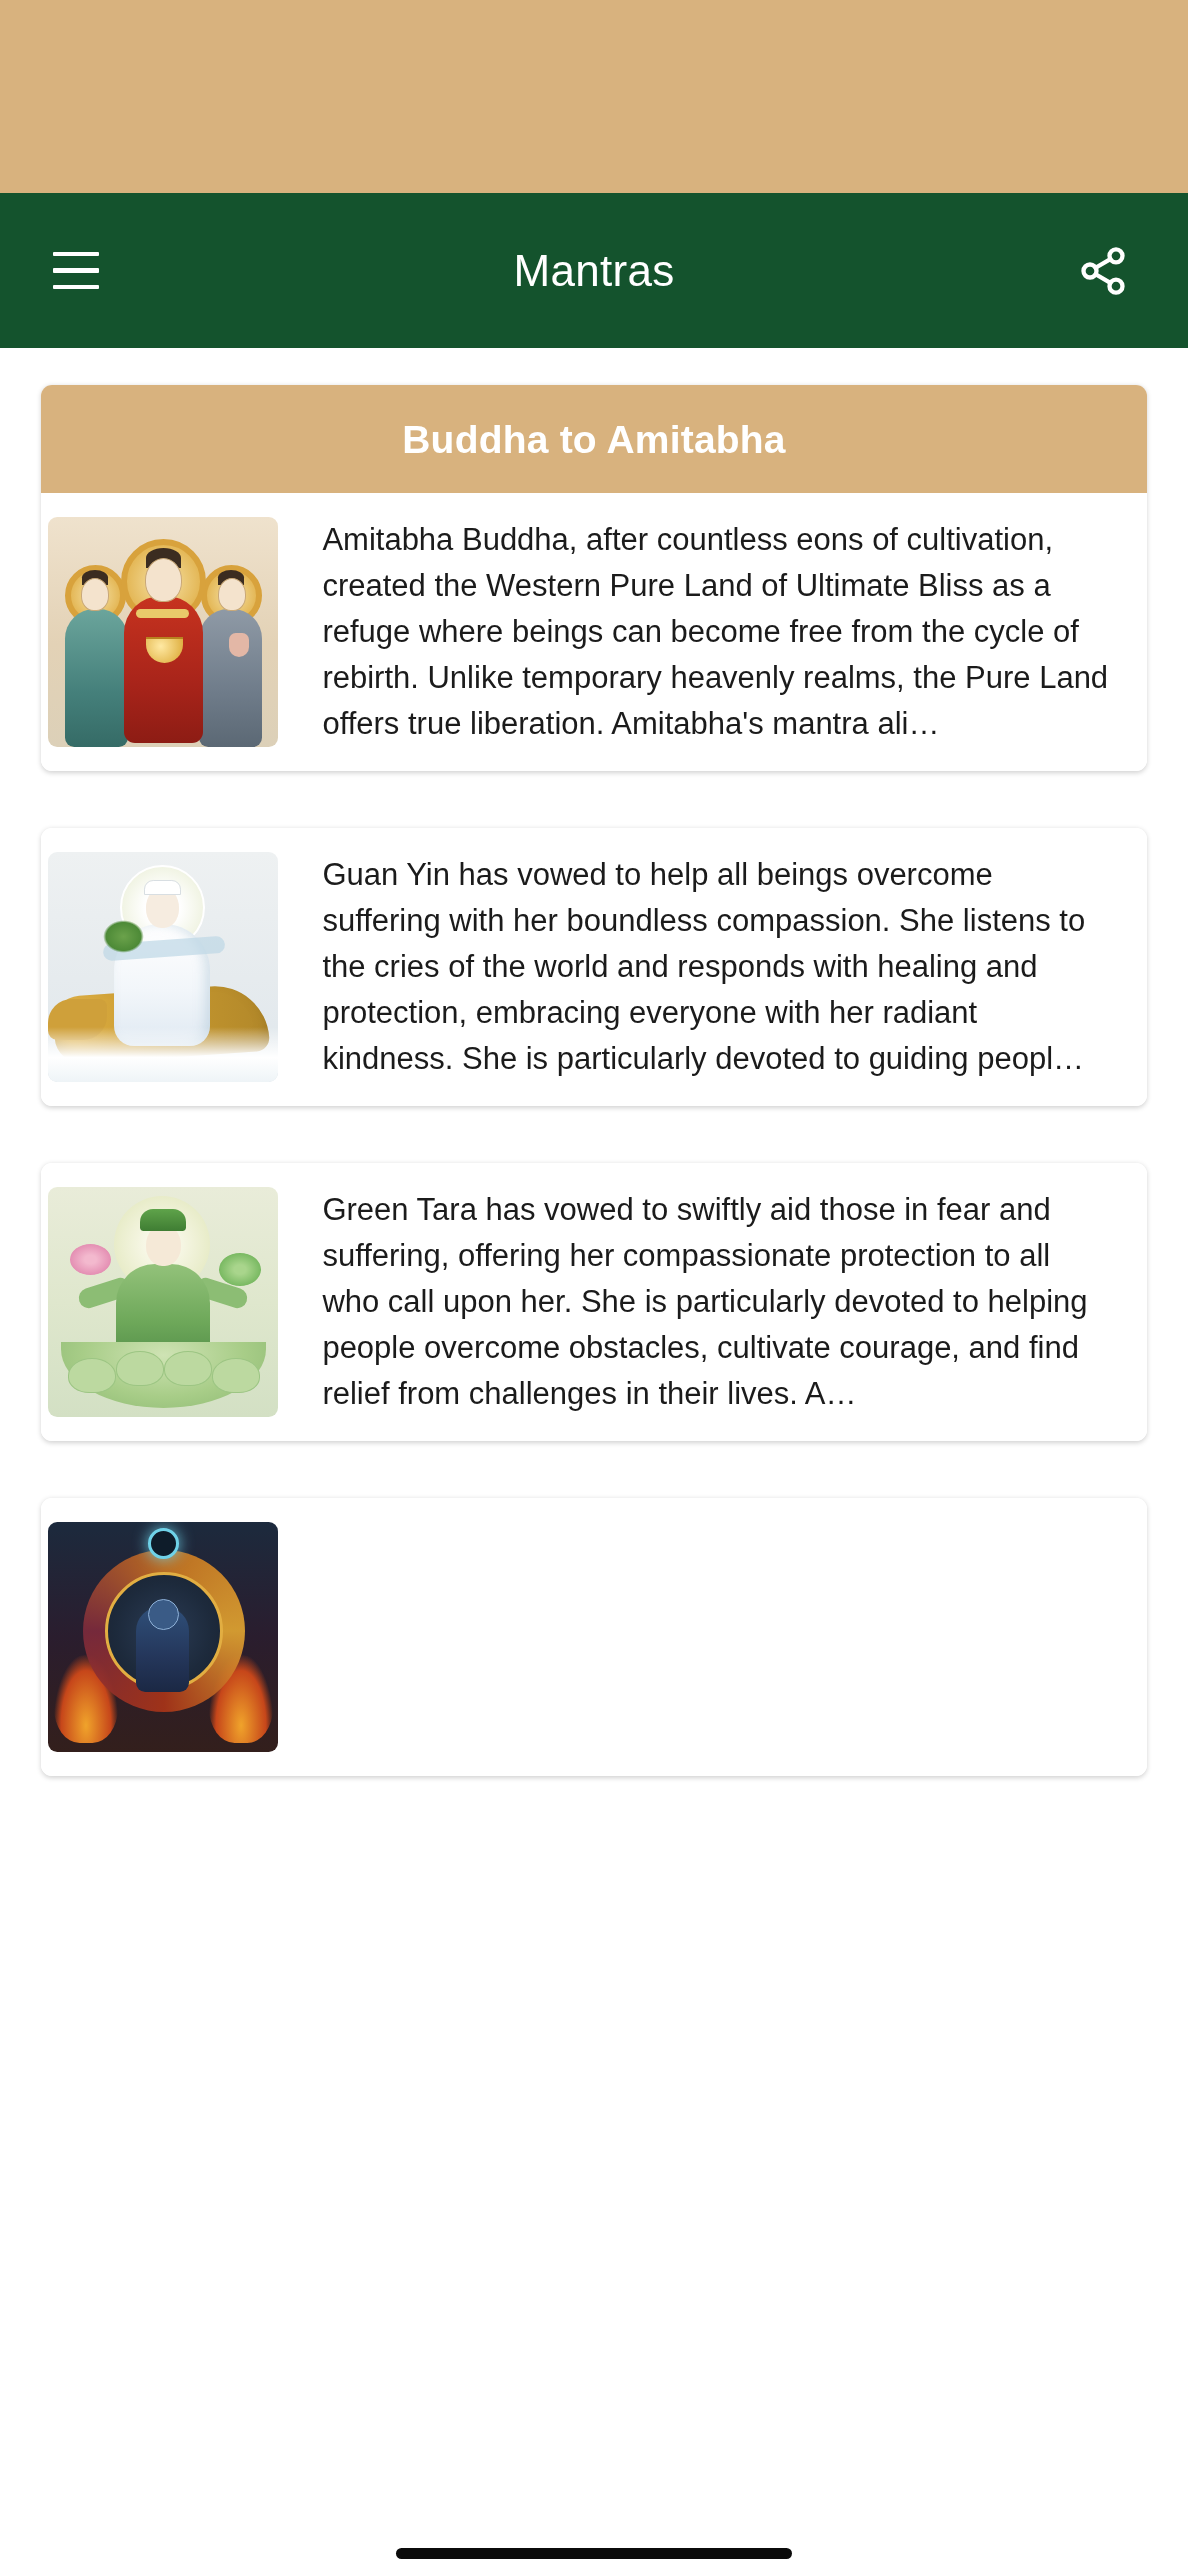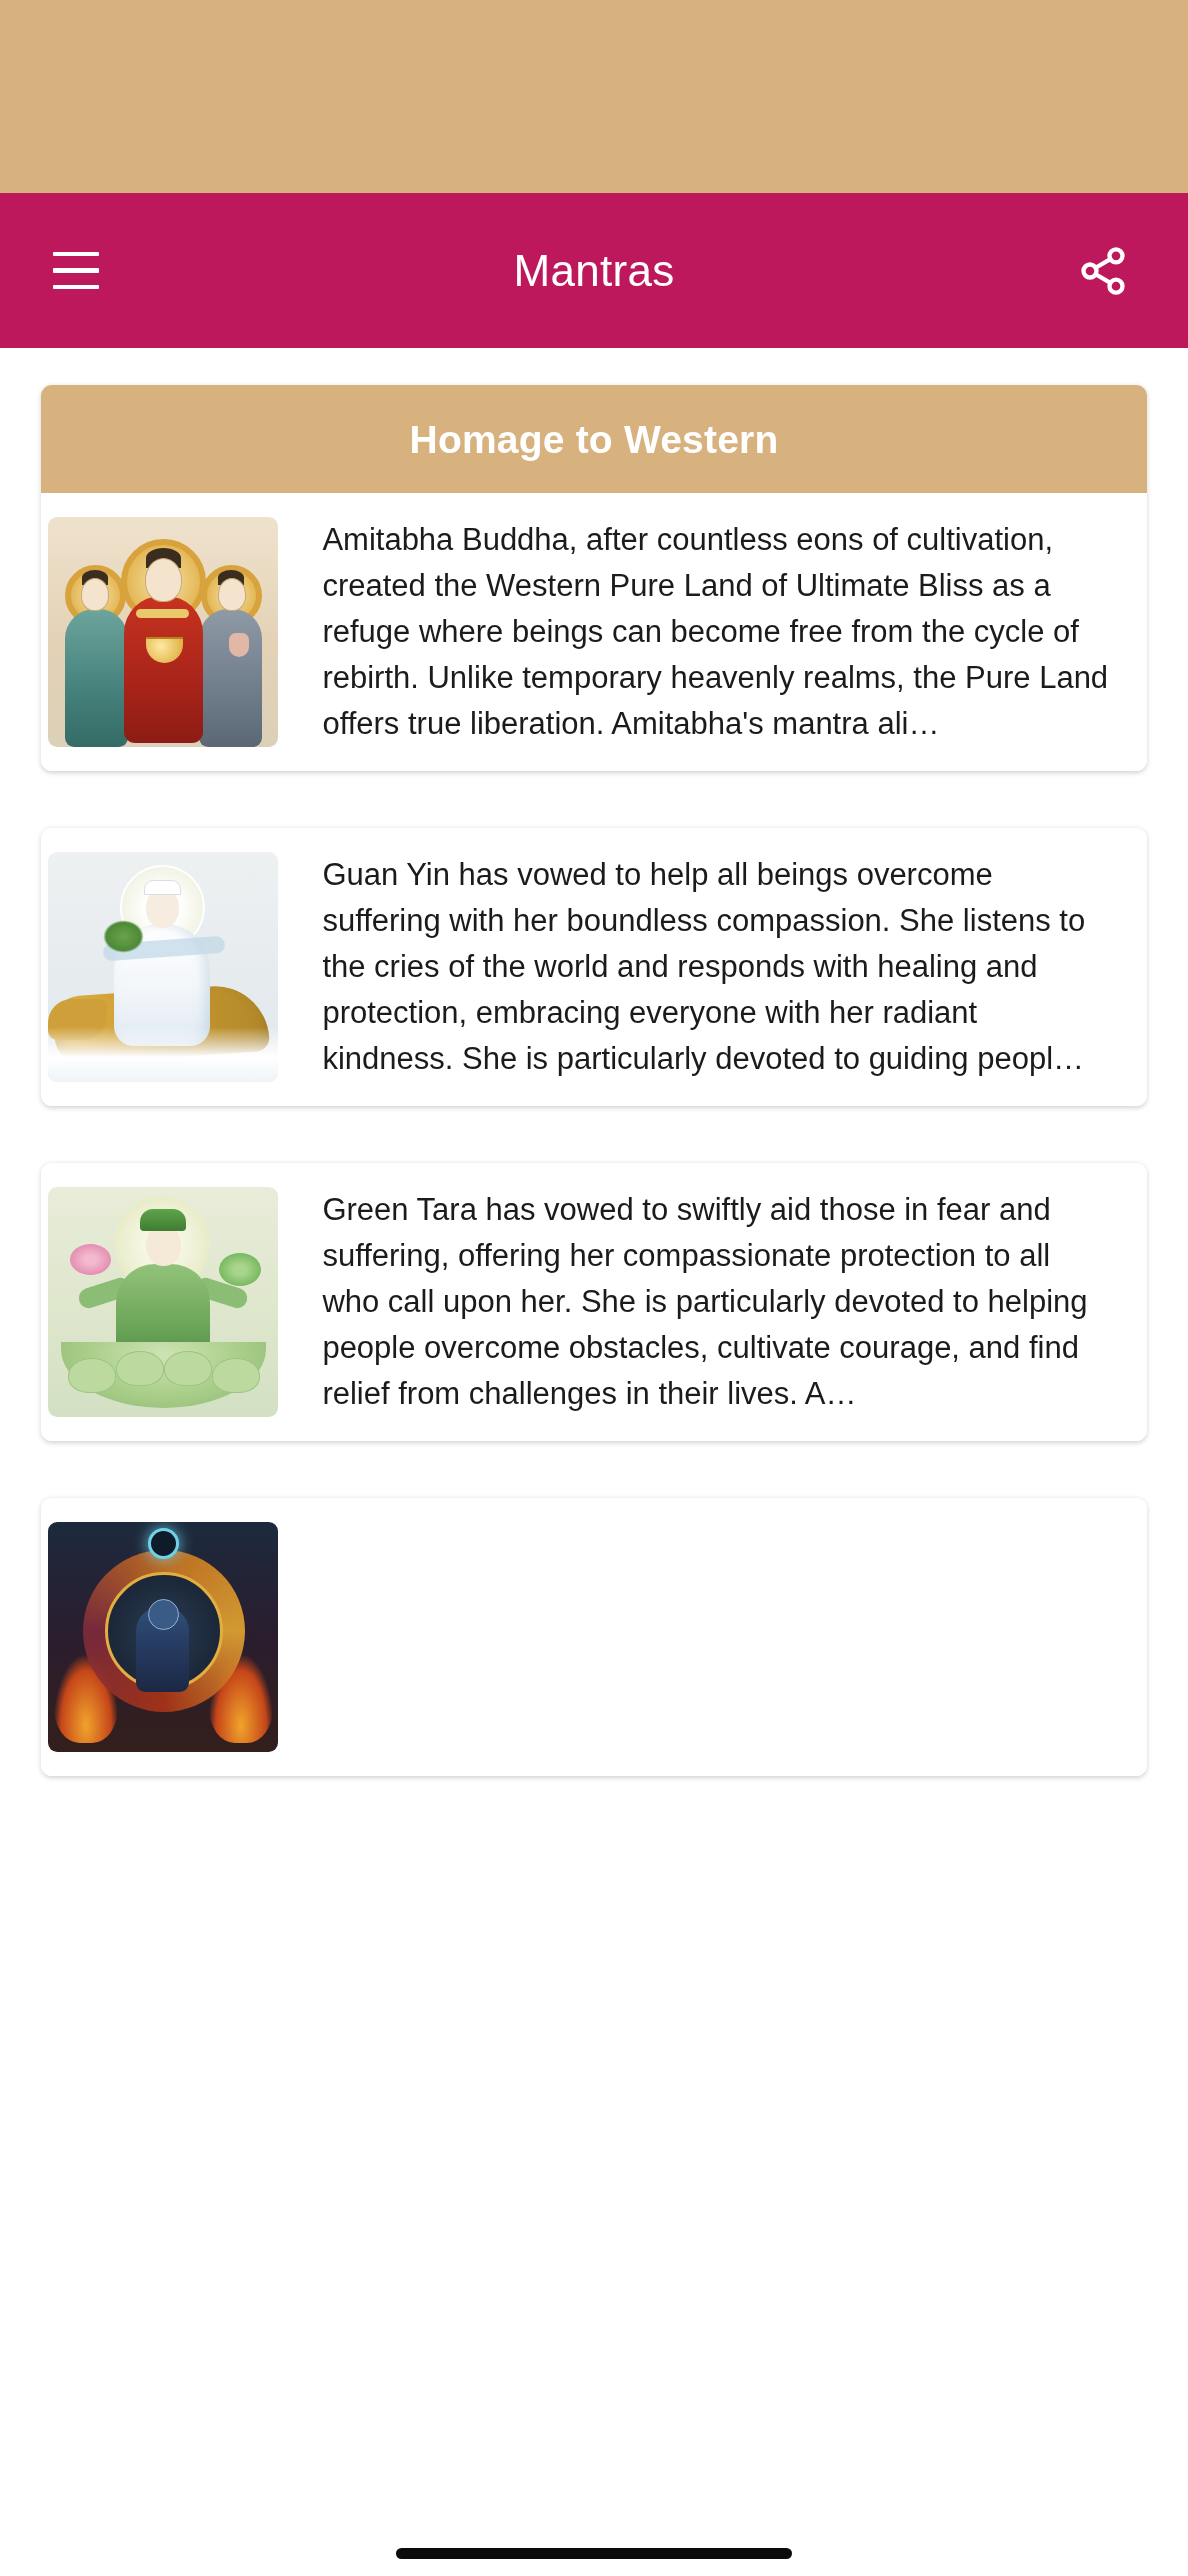--- a/index.html
+++ b/index.html
@@ -19,21 +19,21 @@
   }
 
   
   .statusbar {
     height: 193px;
     background: #d8b27e;
     width: 100%;
   }
   .appbar {
     height: 155px;
-    background: #be185d;
+    background: #14532d;
     display: flex;
     align-items: center;
     position: relative;
     padding: 0 53px;
   }
   .menu-btn {
     width: 64px; height: 64px;
     display: flex; flex-direction: column;
     justify-content: center; gap: 12px;
     cursor: pointer;
@@ -329,21 +329,21 @@
         <circle cx="18" cy="19" r="3"></circle>
         <line x1="8.6" y1="13.5" x2="15.4" y2="17.5"></line>
         <line x1="15.4" y1="6.5" x2="8.6" y2="10.5"></line>
       </svg>
     </div>
   </div>
 
   <div class="list">
 
     <div class="card">
-      <div class="card-header">Homage to Western</div>
+      <div class="card-header">Buddha to Amitabha</div>
       <div class="card-body">
         <div class="thumb">
           <div class="art art-amitabha">
             <div class="halo h-l"></div>
             <div class="halo h-r"></div>
             <div class="halo h-c"></div>
             <div class="robe-l"></div>
             <div class="robe-r"></div>
             <div class="robe-c"></div>
             <div class="gold-trim"></div>

